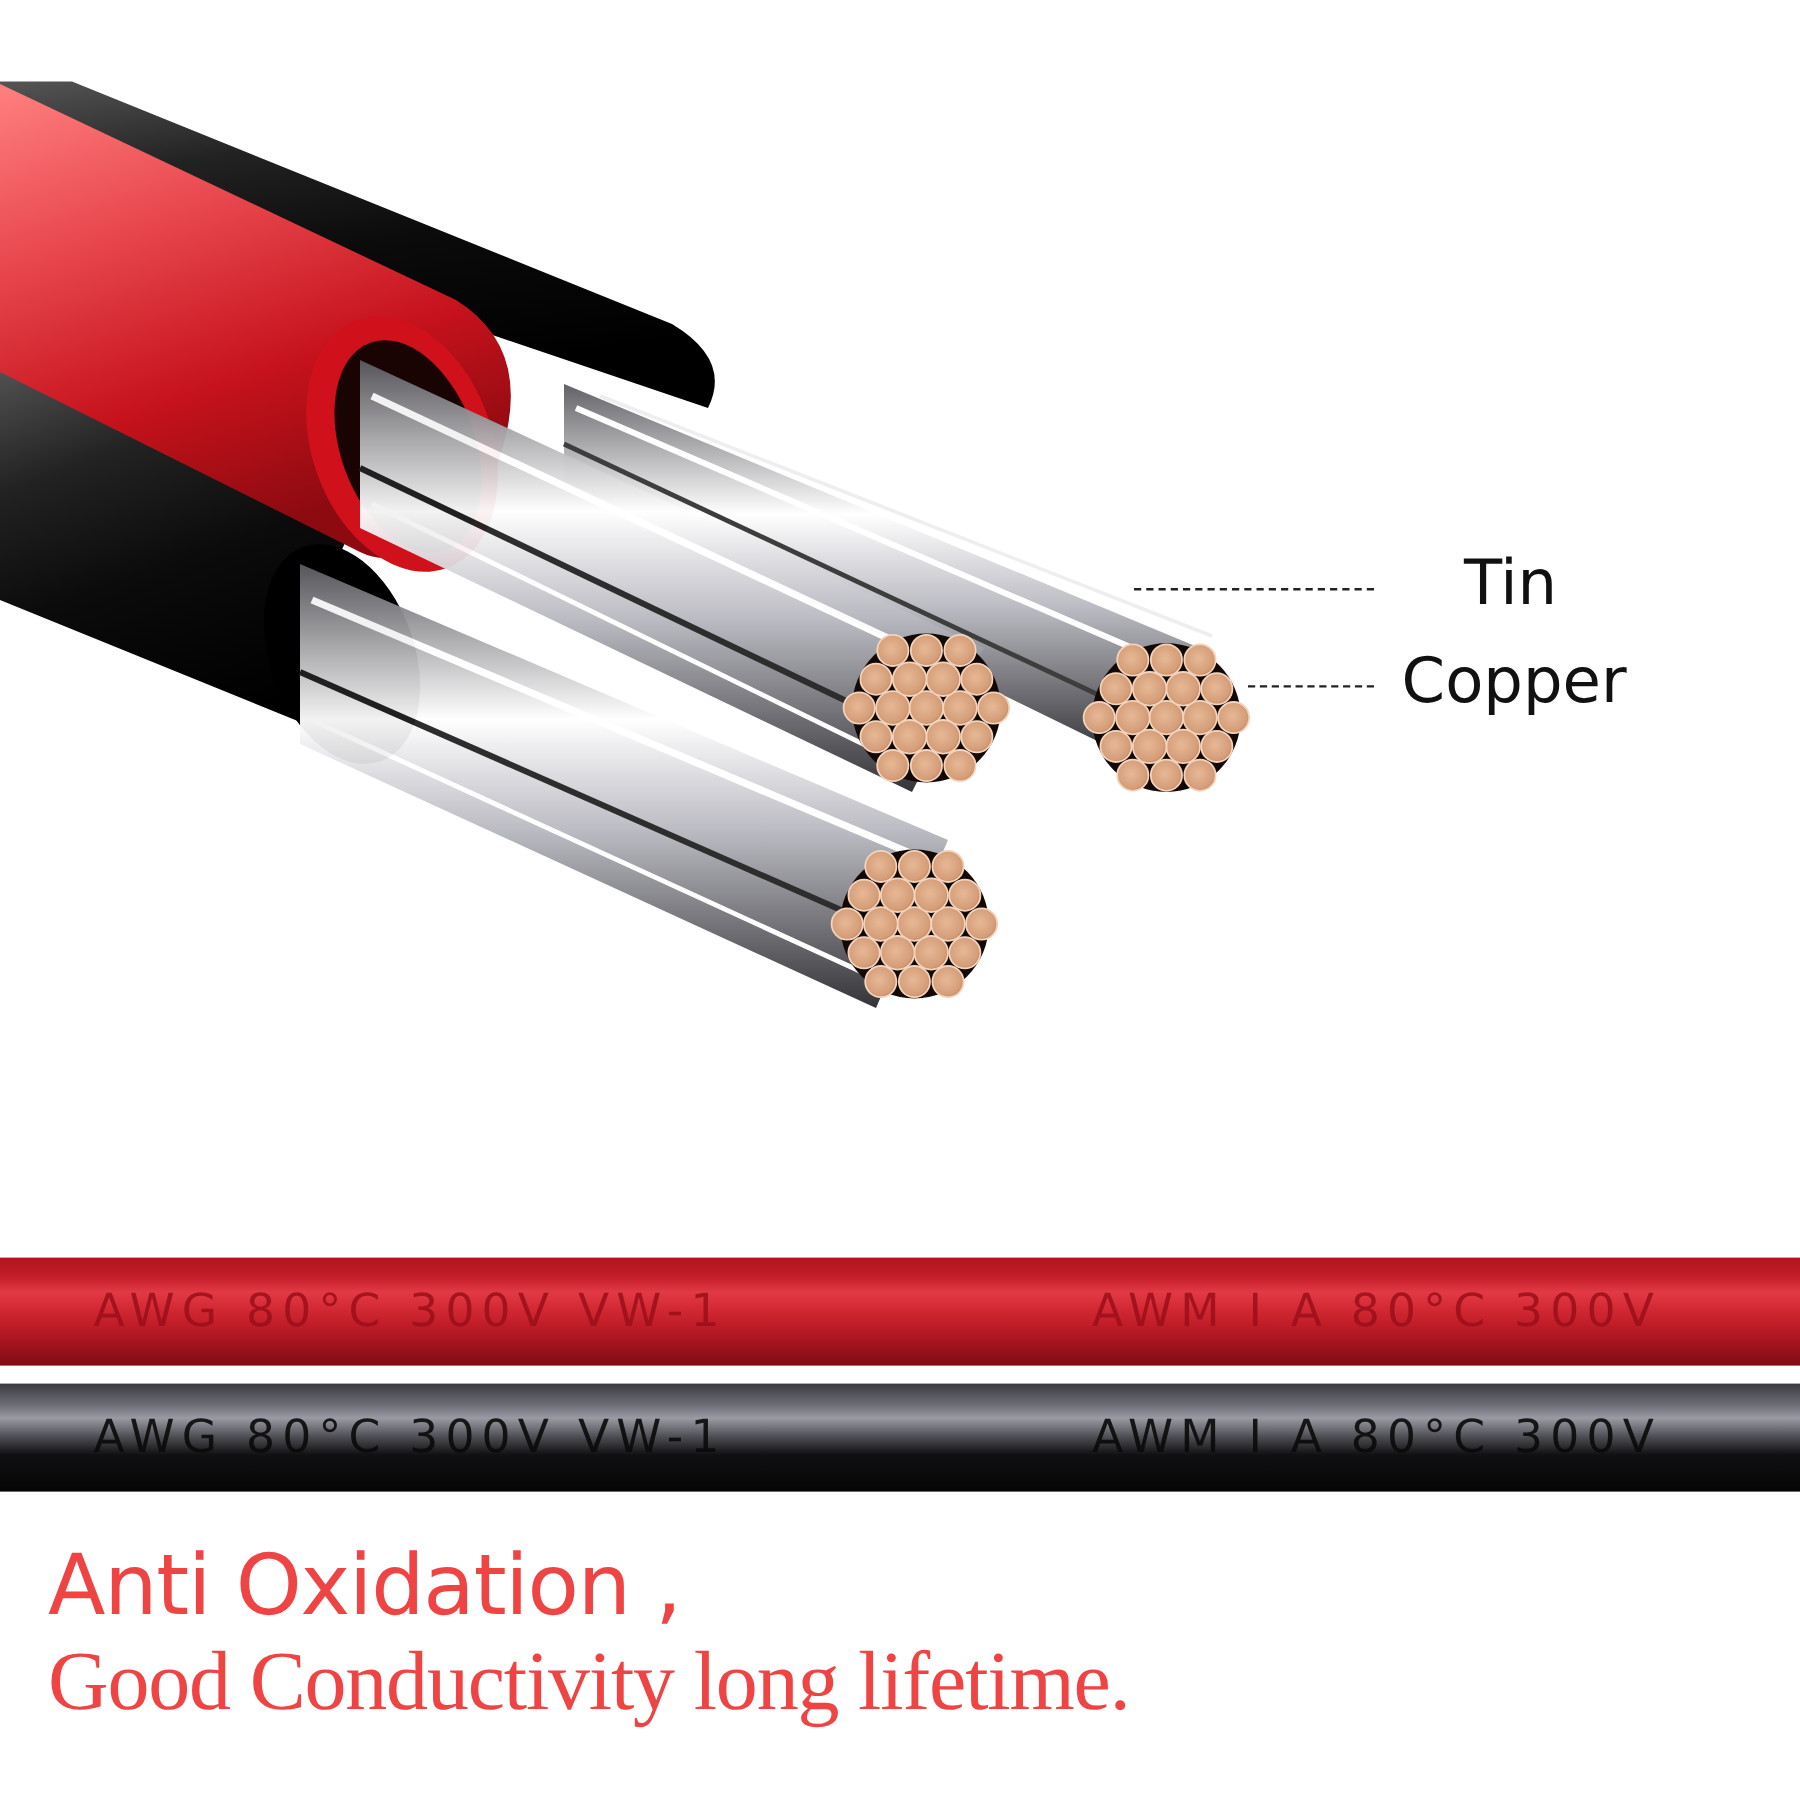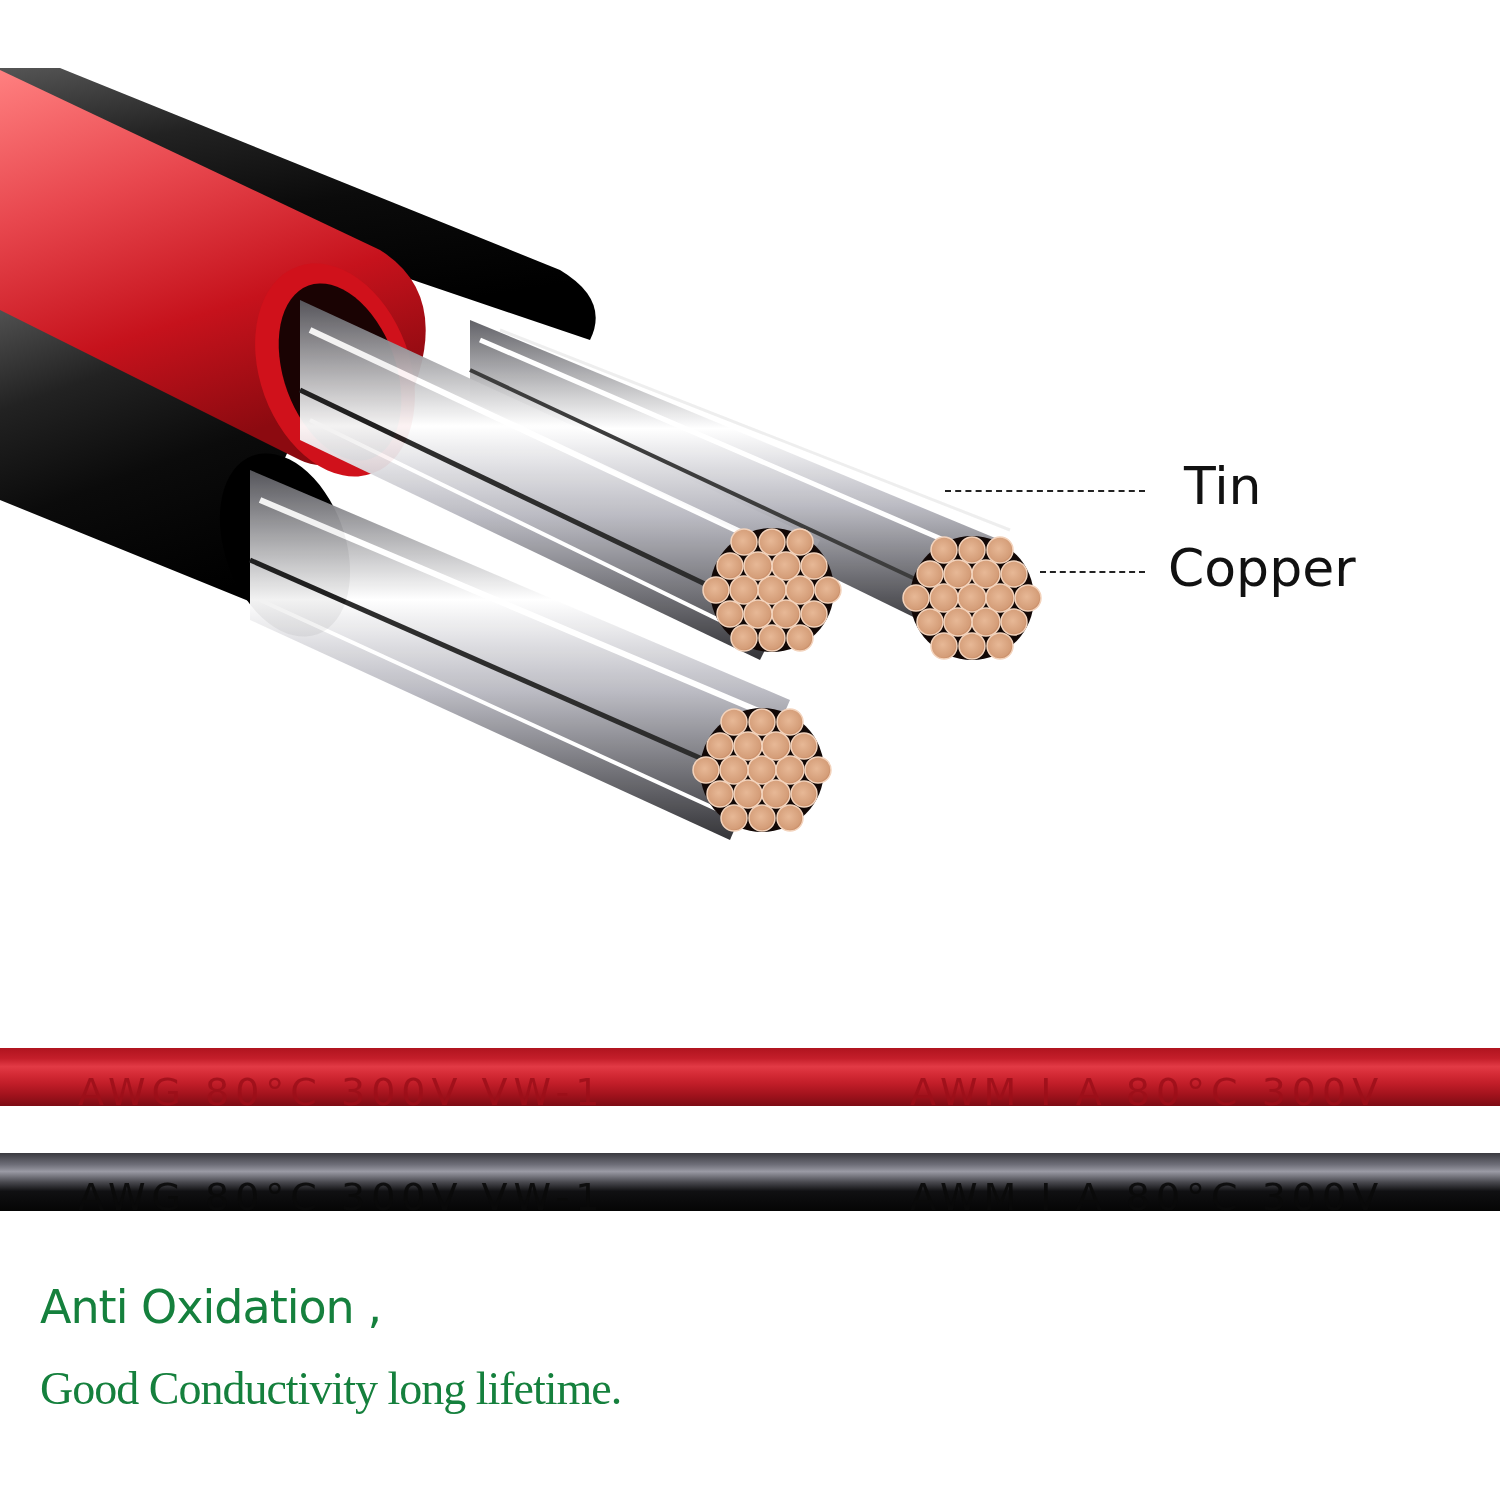--- a/index.html
+++ b/index.html
@@ -1,26 +1,26 @@
 <!DOCTYPE html>
 <html><head>
 <meta charset="utf-8">
 <style>
   html,body{margin:0;padding:0;background:#fff;}
   body{width:1500px;height:1500px;position:relative;overflow:hidden;font-family:"Liberation Sans","DejaVu Sans",sans-serif;}
   #illustration{position:absolute;left:0;top:0;width:1500px;height:1000px;}
   .callout{position:absolute;font-family:"DejaVu Sans",sans-serif;font-size:52px;color:#111;line-height:1;}
   .leader{position:absolute;height:0;border-top:2px dashed #222;}
-  .cable{position:absolute;left:0;width:1500px;height:58px;overflow:hidden;text-decoration:underline;}
+  .cable{position:absolute;left:0;width:1500px;height:90px;overflow:hidden;text-decoration:underline;}
   .cable-red{top:1048px;background:linear-gradient(to bottom,#b0141f 0%,#c41e2a 18%,#e23a45 32%,#d42a35 46%,#c01d28 62%,#a3131d 80%,#7d0c14 100%);}
   .cable-black{top:1153px;background:linear-gradient(to bottom,#3a3a40 0%,#6e6e78 20%,#9a9aa4 32%,#4a4a50 50%,#101012 66%,#050505 100%);}
   .print{position:absolute;top:22px;font-family:"DejaVu Sans",sans-serif;font-size:38px;letter-spacing:6px;white-space:nowrap;}
   .cable-red .print{color:#9c0f19;opacity:.85;}
   .cable-black .print{color:#0a0a0a;opacity:.9;}
-  .tagline{position:absolute;left:40px;font-family:"DejaVu Sans",sans-serif;font-size:46px;color:#15803d;letter-spacing:-1px;}
+  .tagline{position:absolute;left:40px;font-family:"DejaVu Sans",sans-serif;font-size:70px;color:#ef4444;letter-spacing:-1px;}
 </style>
 </head>
 <body>
 
 <svg id="illustration" viewBox="0 0 1500 1000" xmlns="http://www.w3.org/2000/svg">
   <defs>
     <linearGradient id="redJacket" x1="0" y1="0" x2="0.35" y2="1">
       <stop offset="0" stop-color="#ff8080"></stop>
       <stop offset="0.35" stop-color="#e8474e"></stop>
       <stop offset="0.7" stop-color="#c6121c"></stop>
@@ -96,21 +96,21 @@
     <path d="M250 560 L750 780" stroke="#222" stroke-width="5"></path>
     <path d="M260 600 L740 820" stroke="#fff" stroke-width="4"></path>
   </g>
 
   <use href="#bundleFace" x="972" y="598"></use>
   <use href="#bundleFace" x="772" y="590"></use>
   <use href="#bundleFace" x="762" y="770"></use>
 </svg>
 
 <div class="leader" style="left:945px;top:490px;width:200px;"></div>
-<div class="callout" style="left:1184px;top:460px;text-align:center;">Tin</div>
+<div class="callout" style="left:1220px;top:460px;text-align:center;">Tin</div>
 <div class="leader" style="left:1040px;top:571px;width:105px;"></div>
 <div class="callout" style="left:1168px;top:542px;text-align:center;">Copper</div>
 
 <div class="cable cable-red">
   <span class="print" style="left:78px;">AWG 80°C  300V  VW-1</span>
   <span class="print" style="left:910px;">AWM I A  80°C  300V</span>
 </div>
 <div class="cable cable-black">
   <span class="print" style="left:78px;">AWG 80°C  300V  VW-1</span>
   <span class="print" style="left:910px;">AWM I A  80°C  300V</span>

